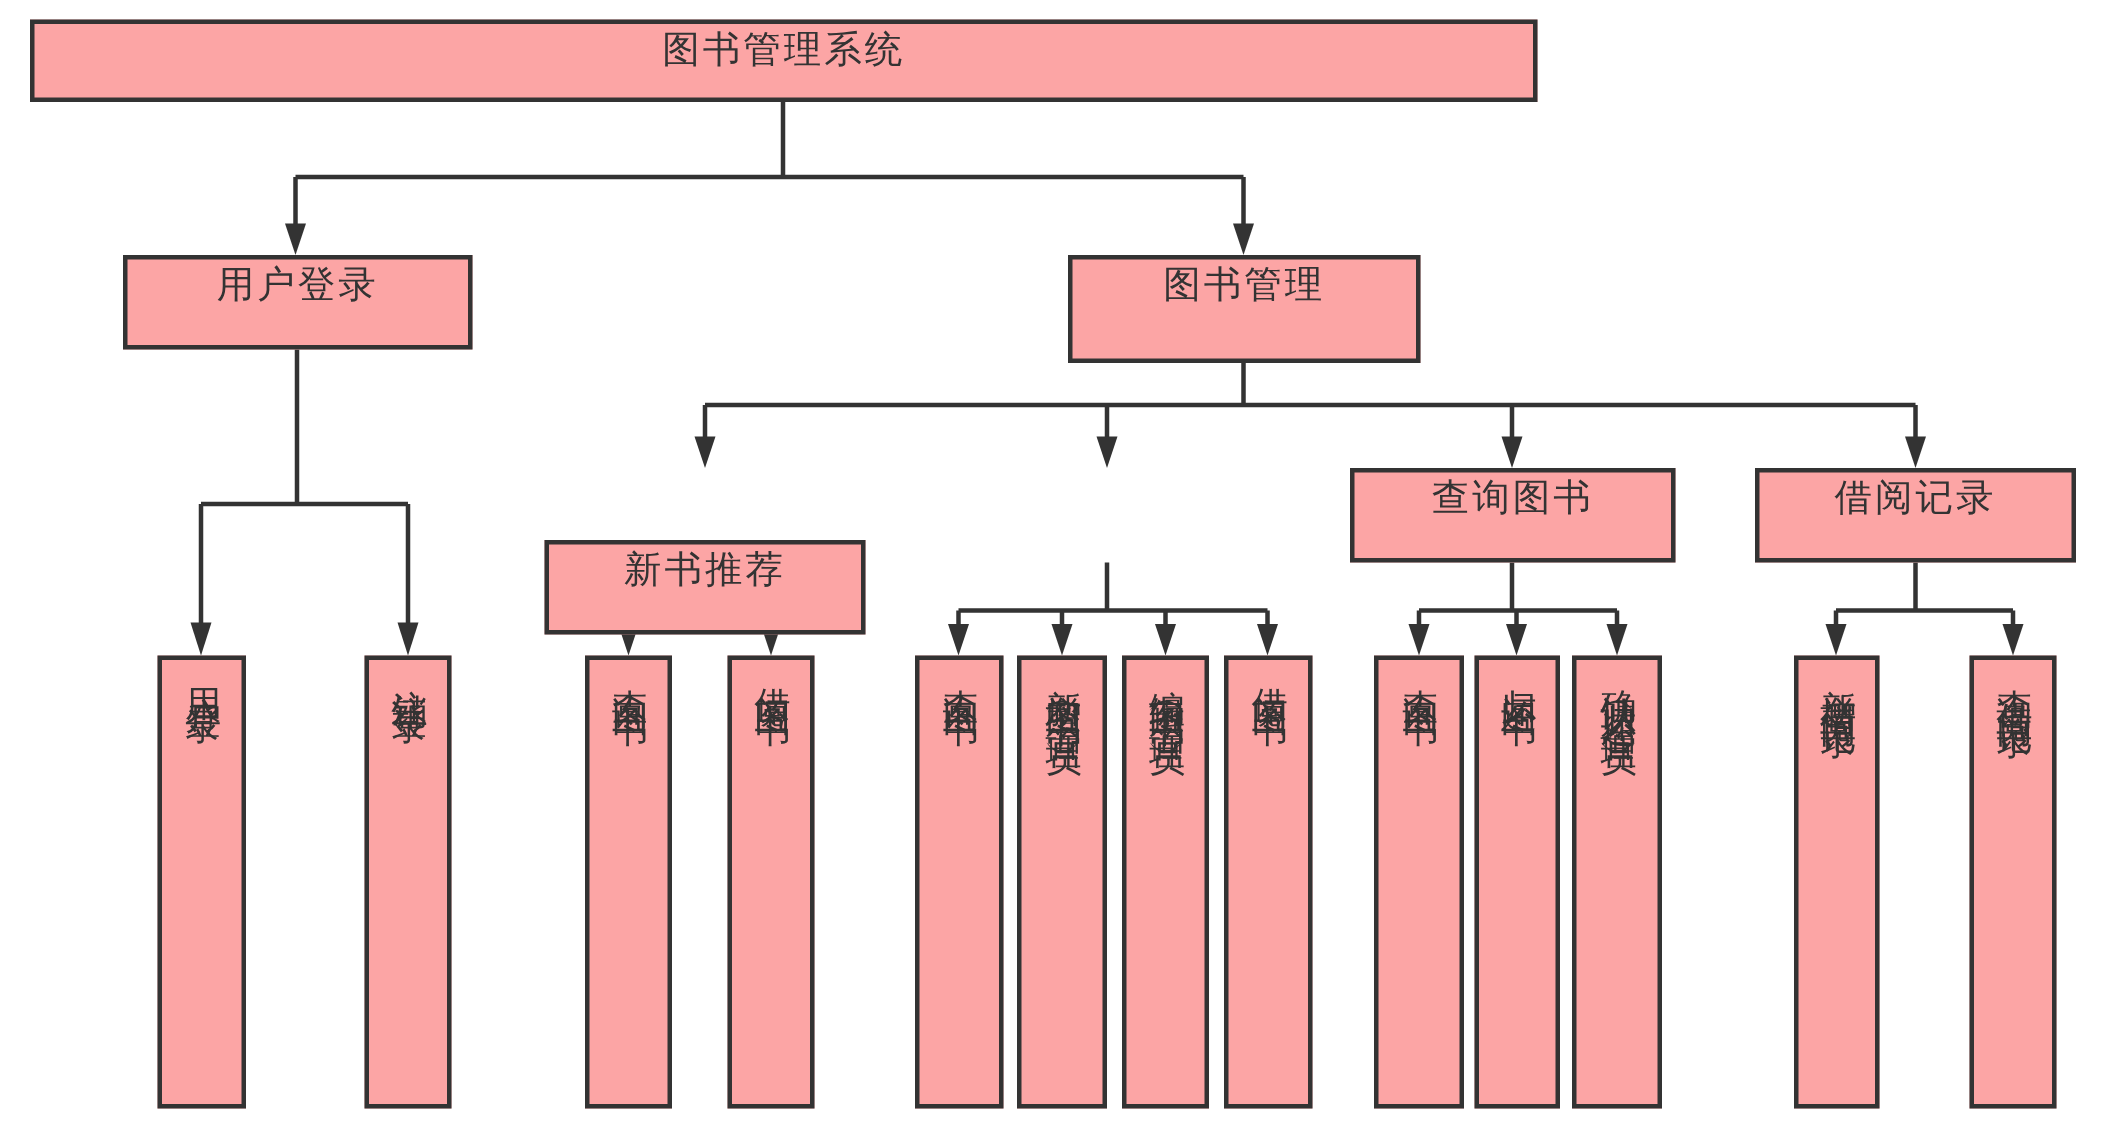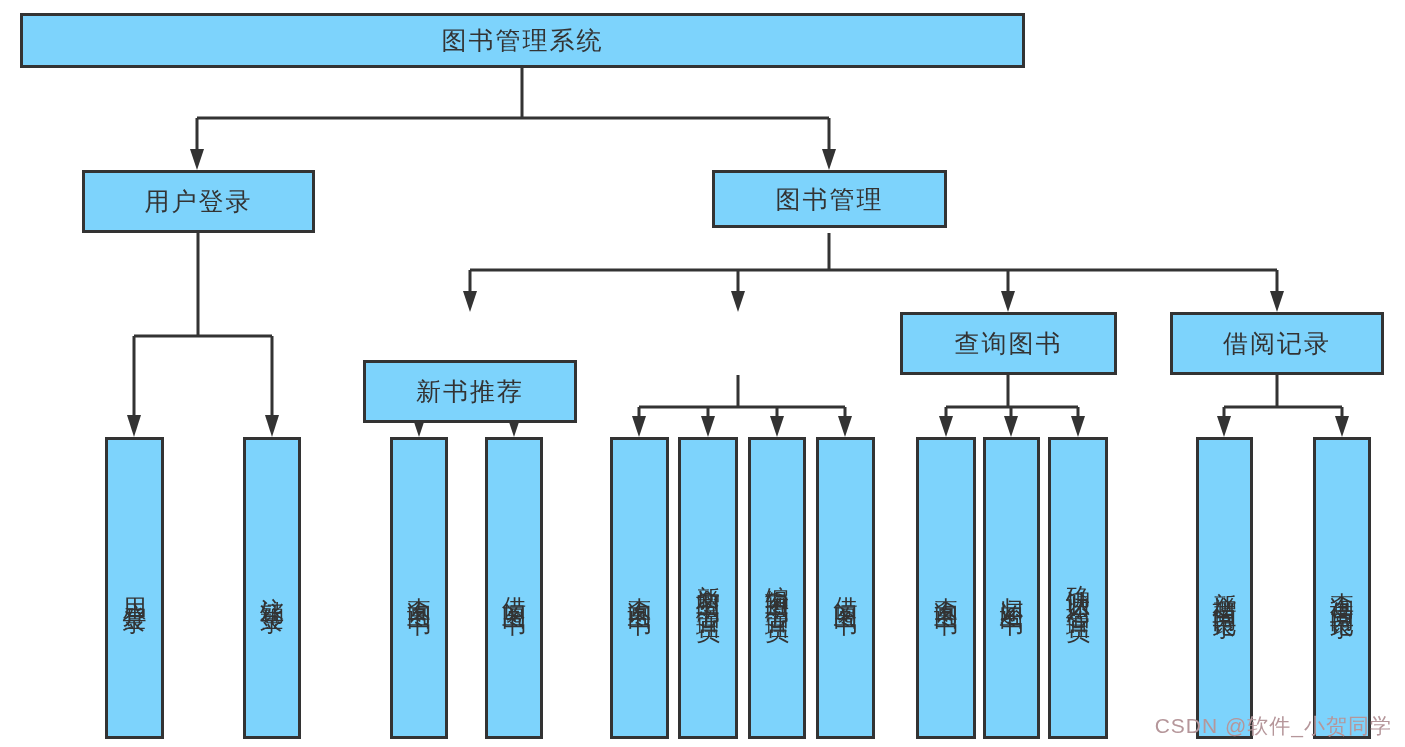--- a/index.html
+++ b/index.html
@@ -10,39 +10,39 @@
     font-family:"Liberation Sans", sans-serif;
     overflow:hidden;
   }
   svg.connectors {
     position:absolute; left:0; top:0; width:1405px; height:747px;
     pointer-events:none;
   }
   .node {
     position:absolute;
     border:3px solid #333333;
-    background:#7dd3fc;
+    background:#fca5a5;
     box-sizing:border-box;
-    display:flex; align-items:center; justify-content:center;
+    display:flex; justify-content:center;
     color:#333333;
   }
   .node.h { font-size:25px; letter-spacing:2px; }
   .node.leaf { font-size:24px; }
   .vtext {
     writing-mode:vertical-rl;
     text-orientation:mixed;
     letter-spacing:5px;
     line-height:1;
     white-space:nowrap;
   }
   
   .n-root  { left:20px;  top:13px;  width:1005px; height:55px; }
   
   .n-l2a   { left:82px;  top:170px; width:233px; height:63px; }
-  .n-l2b   { left:712px; top:170px; width:235px; height:58px; }
+  .n-l2b   { left:712px; top:170px; width:235px; height:72px; }
   
   .n-l3a   { left:363px;  top:312px; width:214px; height:63px;margin-top:48px; }
   .n-l3b   { left:631px;  top:312px; width:215px; height:63px; }
   .n-l3c   { left:900px;  top:312px; width:217px; height:63px; }
   .n-l3d   { left:1170px; top:312px; width:214px; height:63px; }
   
   .leaf { top:437px; height:302px; }
   .n-f01 { left:105px;  width:59px; }
   .n-f02 { left:243px;  width:58px; }
   .n-f03 { left:390px;  width:58px; }
@@ -168,15 +168,14 @@
   <div class="node leaf n-f11">
     <span class="vtext">确认归还（管理员）</span>
   </div>
   <div class="node leaf n-f12">
     <span class="vtext">新增借阅记录</span>
   </div>
   <div class="node leaf n-f13">
     <span class="vtext">查询借阅记录</span>
   </div>
 
-  <div class="watermark">CSDN @软件_小贺同学</div>
 
 </div>
 
 </body></html>

